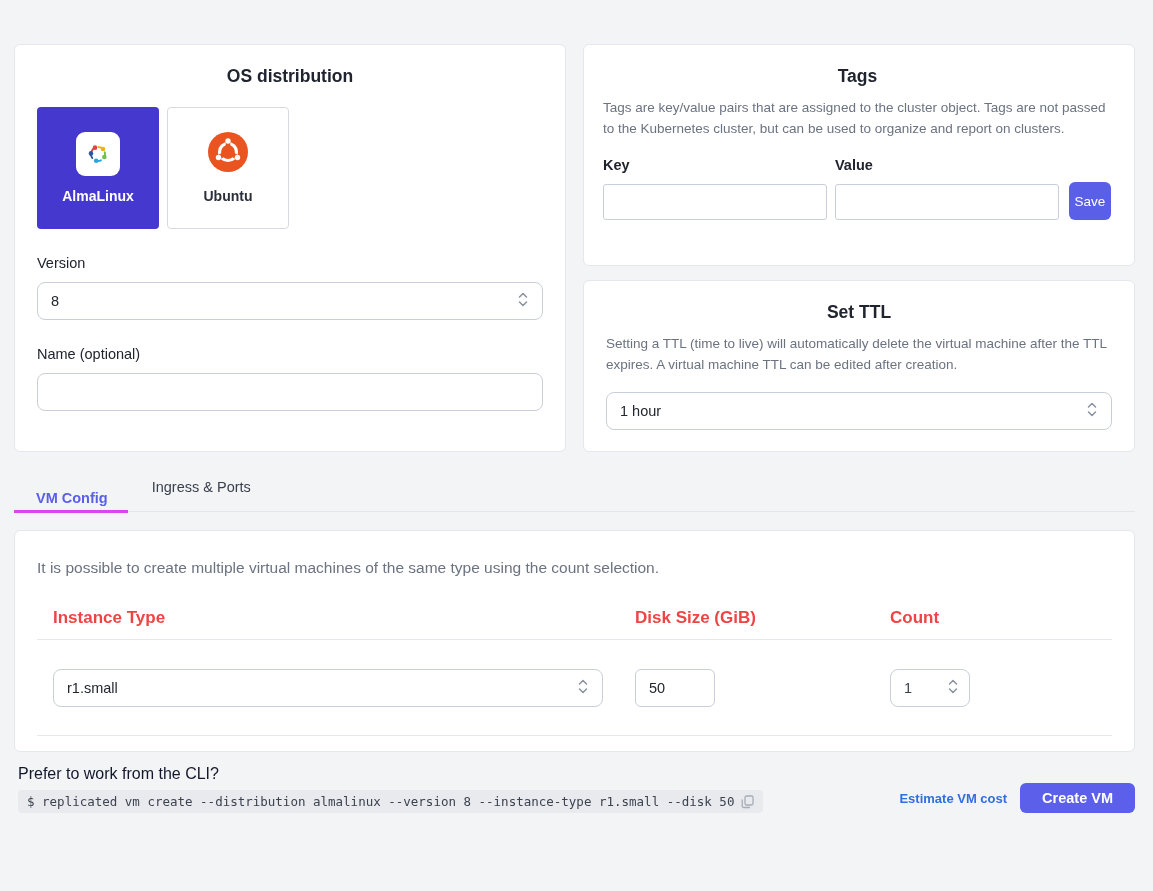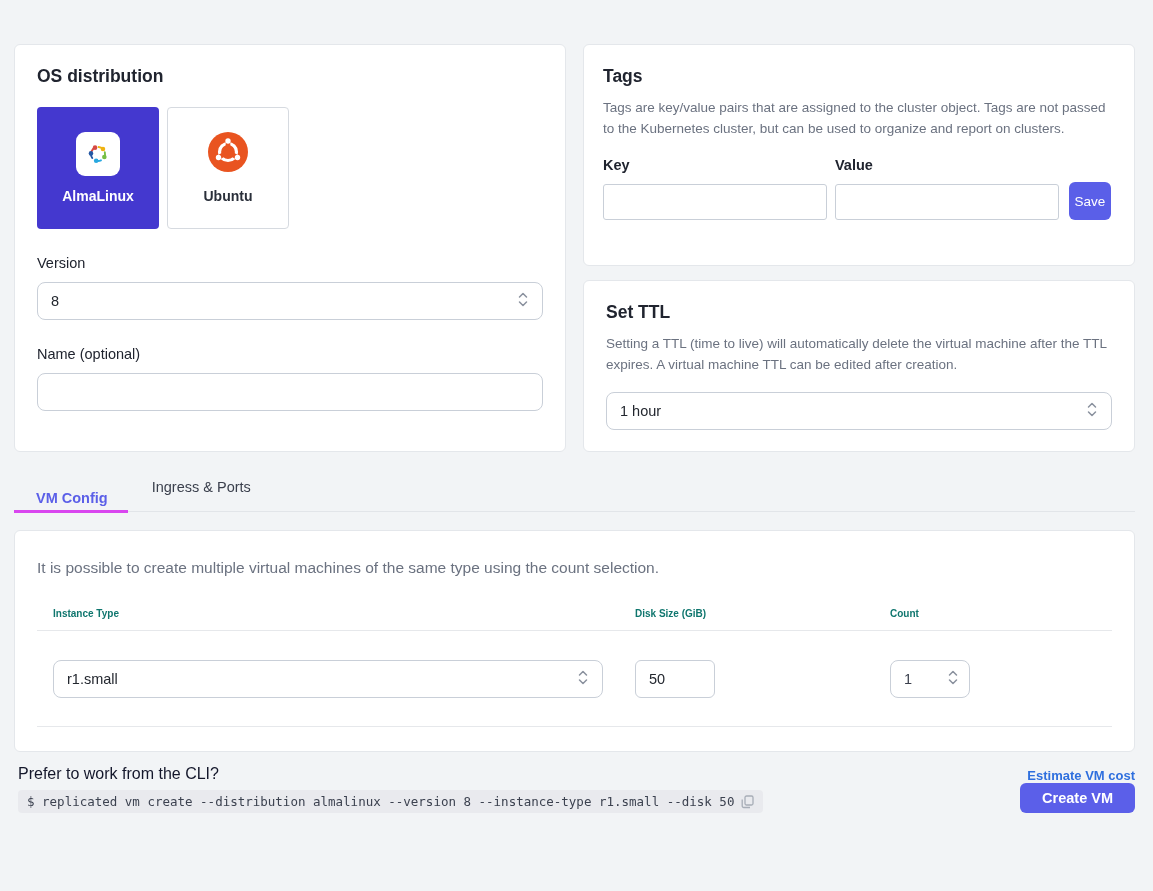--- a/index.html
+++ b/index.html
@@ -19,21 +19,21 @@
     background: #E9E9FB; color: #3D3F96; font-size: 12.5px; font-weight: 600;
     padding: 5px 10px; border-radius: 5px;
   }
 
   
   .cards-row { display: grid; grid-template-columns: 552px 552px; gap: 17px; margin-top: 30px; }
   .card {
     background: #FFFFFF; border: 1px solid #E4E7EB; border-radius: 6px;
     padding: 21px 22px;
   }
-  .card h2 { font-size: 17.5px; font-weight: 700; color: #20242F; }
+  .card h2 { font-size: 17.5px; font-weight: 700; color: #20242F; text-align: center; }
   .card .desc { font-size: 13.5px; color: #6B7280; line-height: 1.52; margin-top: 11px; }
 
   .os-card { min-height: 408px; }
   .right-col { display: flex; flex-direction: column; gap: 14px; }
   .tags-card { height: 222px; padding-left: 19px; }
   .ttl-card  { height: 172px; }
 
   
   .tiles { display: flex; gap: 8px; margin-top: 20px; }
   .tile {
@@ -82,21 +82,21 @@
     border-bottom: 3px solid #d946ef; margin-bottom: -2px; padding-bottom: 4px;
   }
   .tab.inactive { margin-left: 24px; }
 
   
   .table-card { margin-top: 18px; padding: 22px 22px 0 22px; height: 222px; }
   .intro-text { font-size: 15.5px; color: #6B7280; margin-top: 6px; }
   .vm-grid { display: grid; grid-template-columns: 582px 255px 1fr; }
   .vm-grid .cell { padding-left: 16px; }
   .vm-head { margin-top: 31px; padding-bottom: 11px; border-bottom: 1px solid #E6E8EB; }
-  .vm-head .cell { font-size: 10px; font-weight: 700; color: #0f766e; }
+  .vm-head .cell { font-size: 17px; font-weight: 700; color: #ef4444; }
   .vm-row { padding: 29px 0 28px 0; border-bottom: 1px solid #E6E8EB; align-items: center; }
   .row-select {
     height: 38px; width: 550px; border: 1px solid #C9CFD8; border-radius: 8px; background: #fff;
     display: flex; align-items: center; justify-content: space-between; padding: 0 13px;
     font-size: 14.5px; color: #23272F; cursor: pointer;
   }
   .sm-input {
     height: 38px; width: 80px; border: 1px solid #C9CFD8; border-radius: 6px;
     padding: 0 13px; font-size: 14.5px; font-family: "Liberation Sans", sans-serif; color: #23272F;
   }
@@ -108,21 +108,21 @@
 
   
   .footer { display: flex; justify-content: space-between; align-items: flex-end; margin-top: 13px; padding-left: 4px; }
   .cli-prompt { font-size: 16px; color: #14172B; margin-bottom: 7px; }
   .cli-block {
     display: inline-flex; align-items: center; gap: 7px;
     background: #E9EAEE; border-radius: 4px; padding: 4px 9px;
     font-family: "DejaVu Sans Mono", monospace; font-size: 12.5px; color: #3C4250;
   }
   .copy-btn { display: inline-flex; cursor: pointer; }
-  .footer-right { display: flex; flex-direction: column; align-items: flex-end; }
+  .footer-right { display: flex; flex-direction: row; align-items: center; gap: 13px; }
   .estimate-link { font-size: 13px; font-weight: 600; color: #2F6FDE; cursor: pointer; }
   .create-btn {
     background: #5B5FE9; color: #fff; border: none; border-radius: 6px;
     font-size: 14.5px; font-weight: 700; font-family: "Liberation Sans", sans-serif;
     padding: 8px 22px; height: 30px; display: flex; align-items: center; cursor: pointer;
   }
   .chev { flex: 0 0 auto; }
 </style>
 </head>
 <body>

